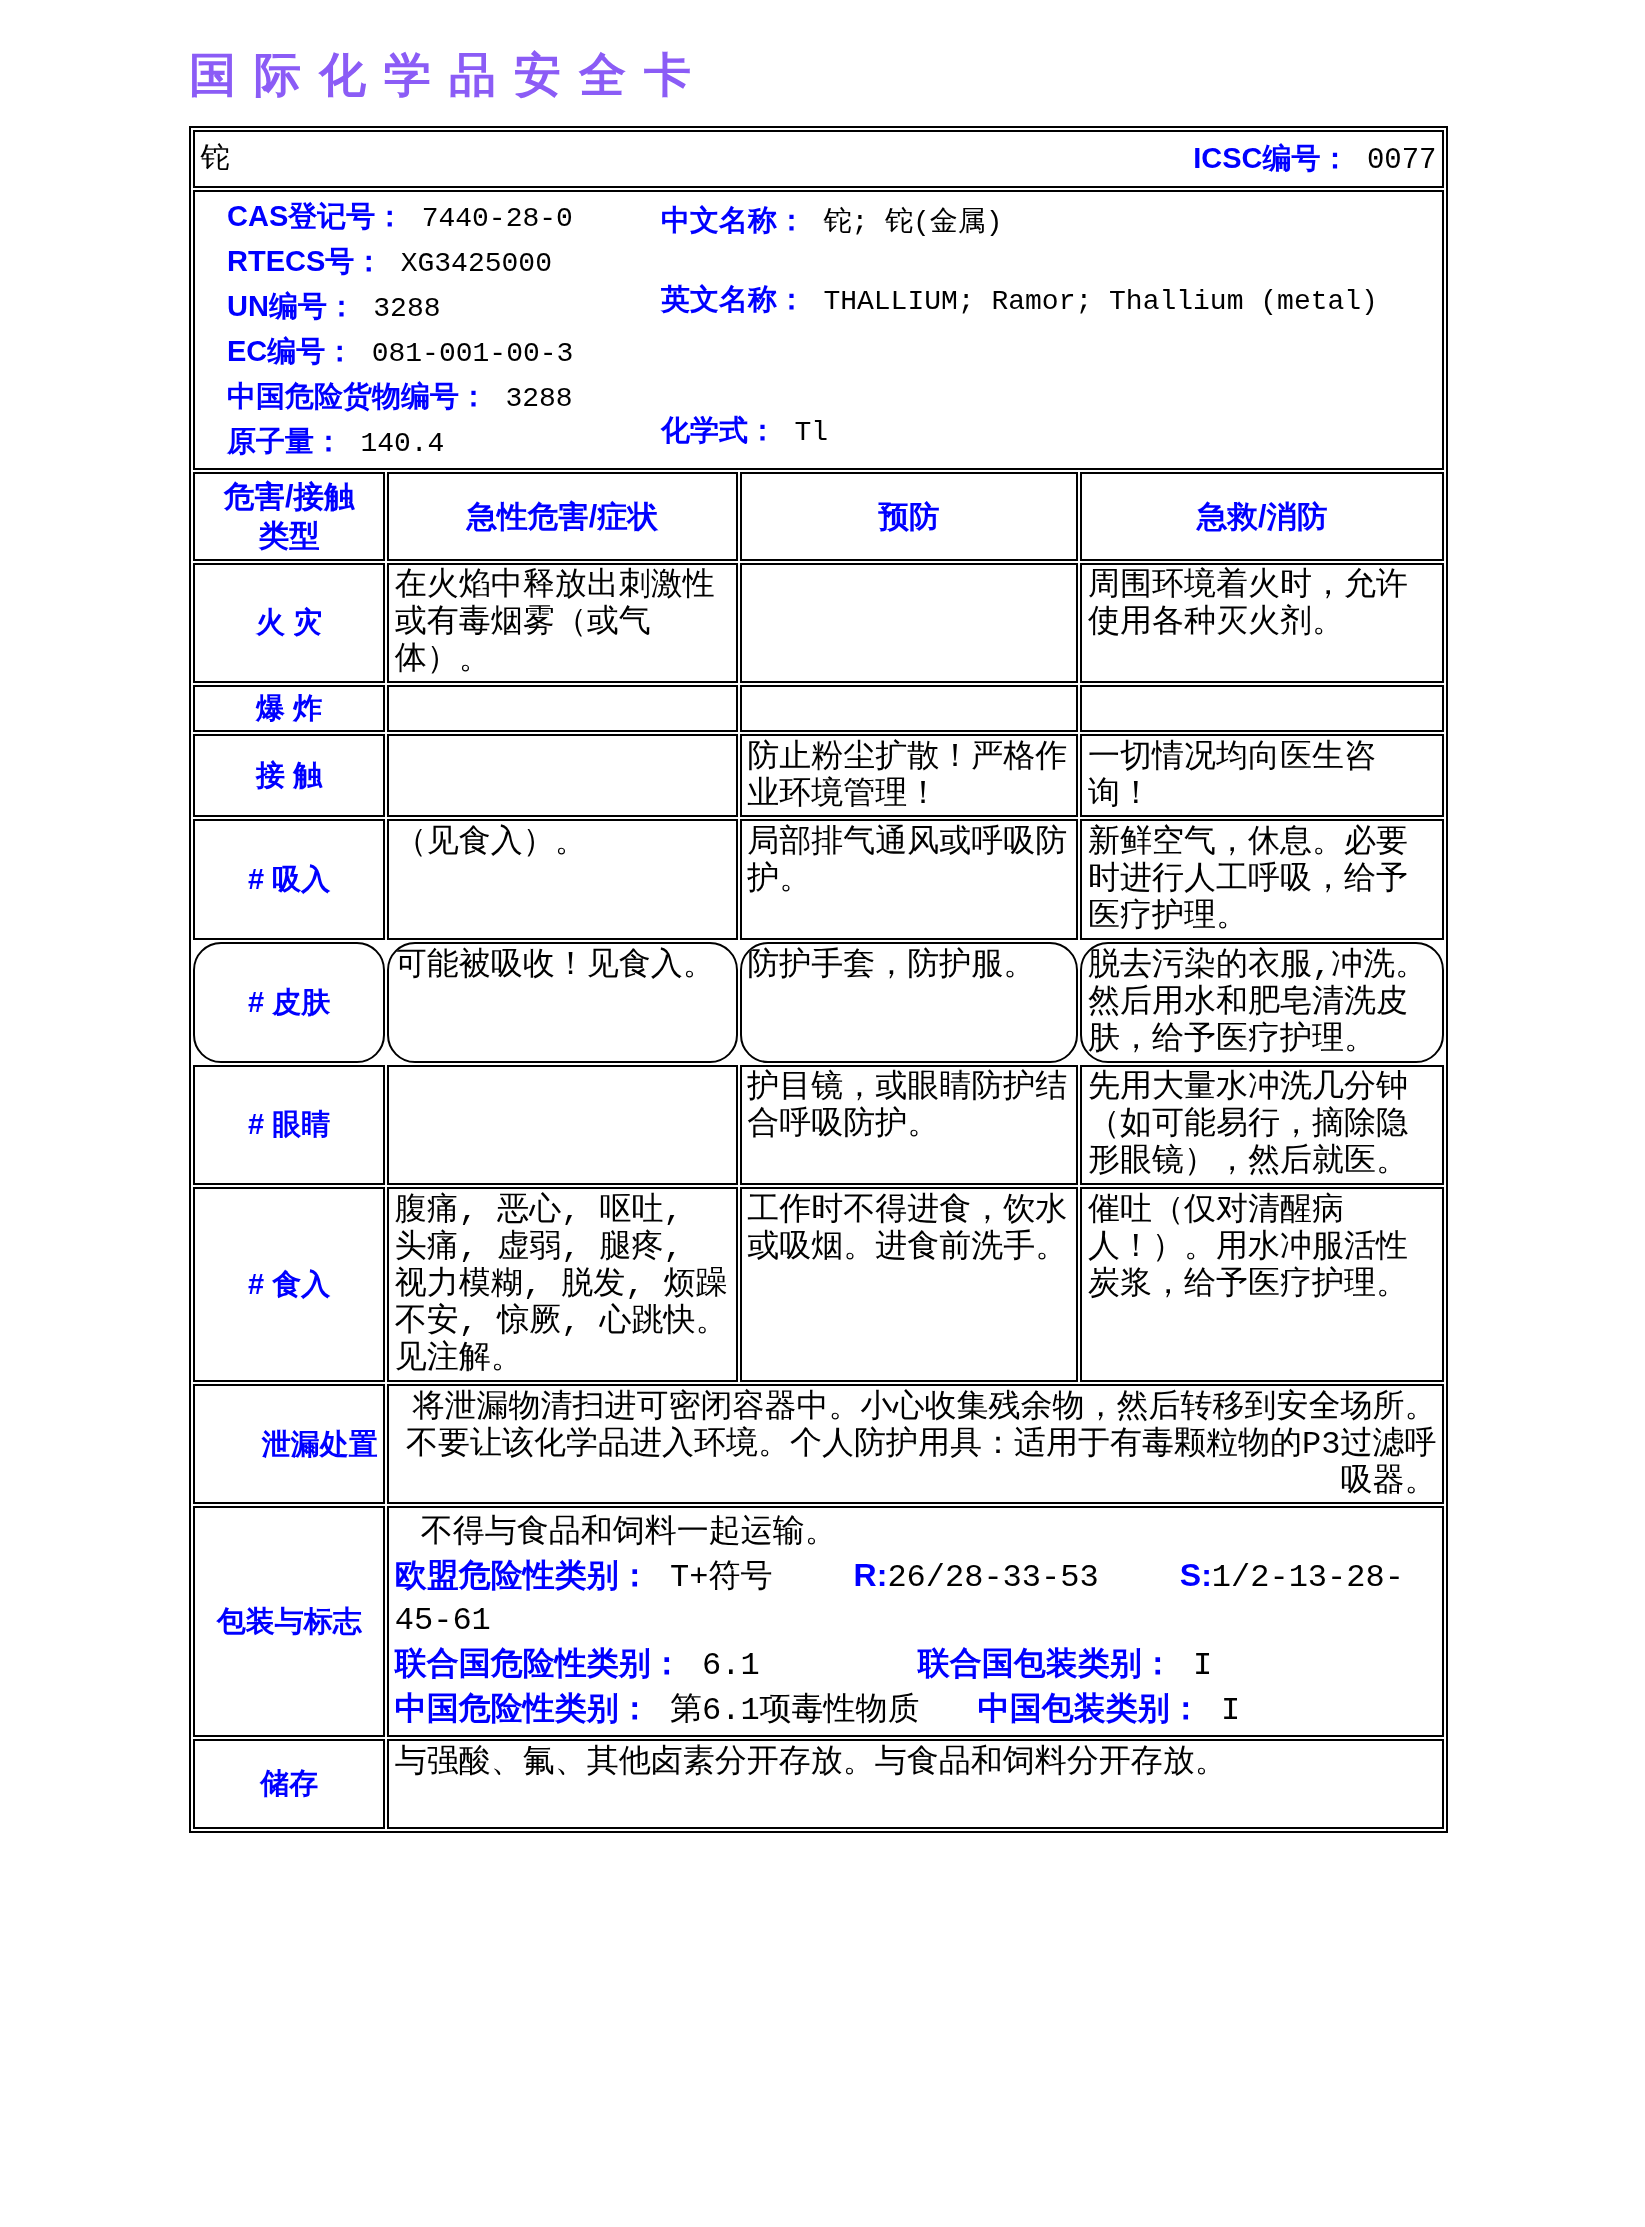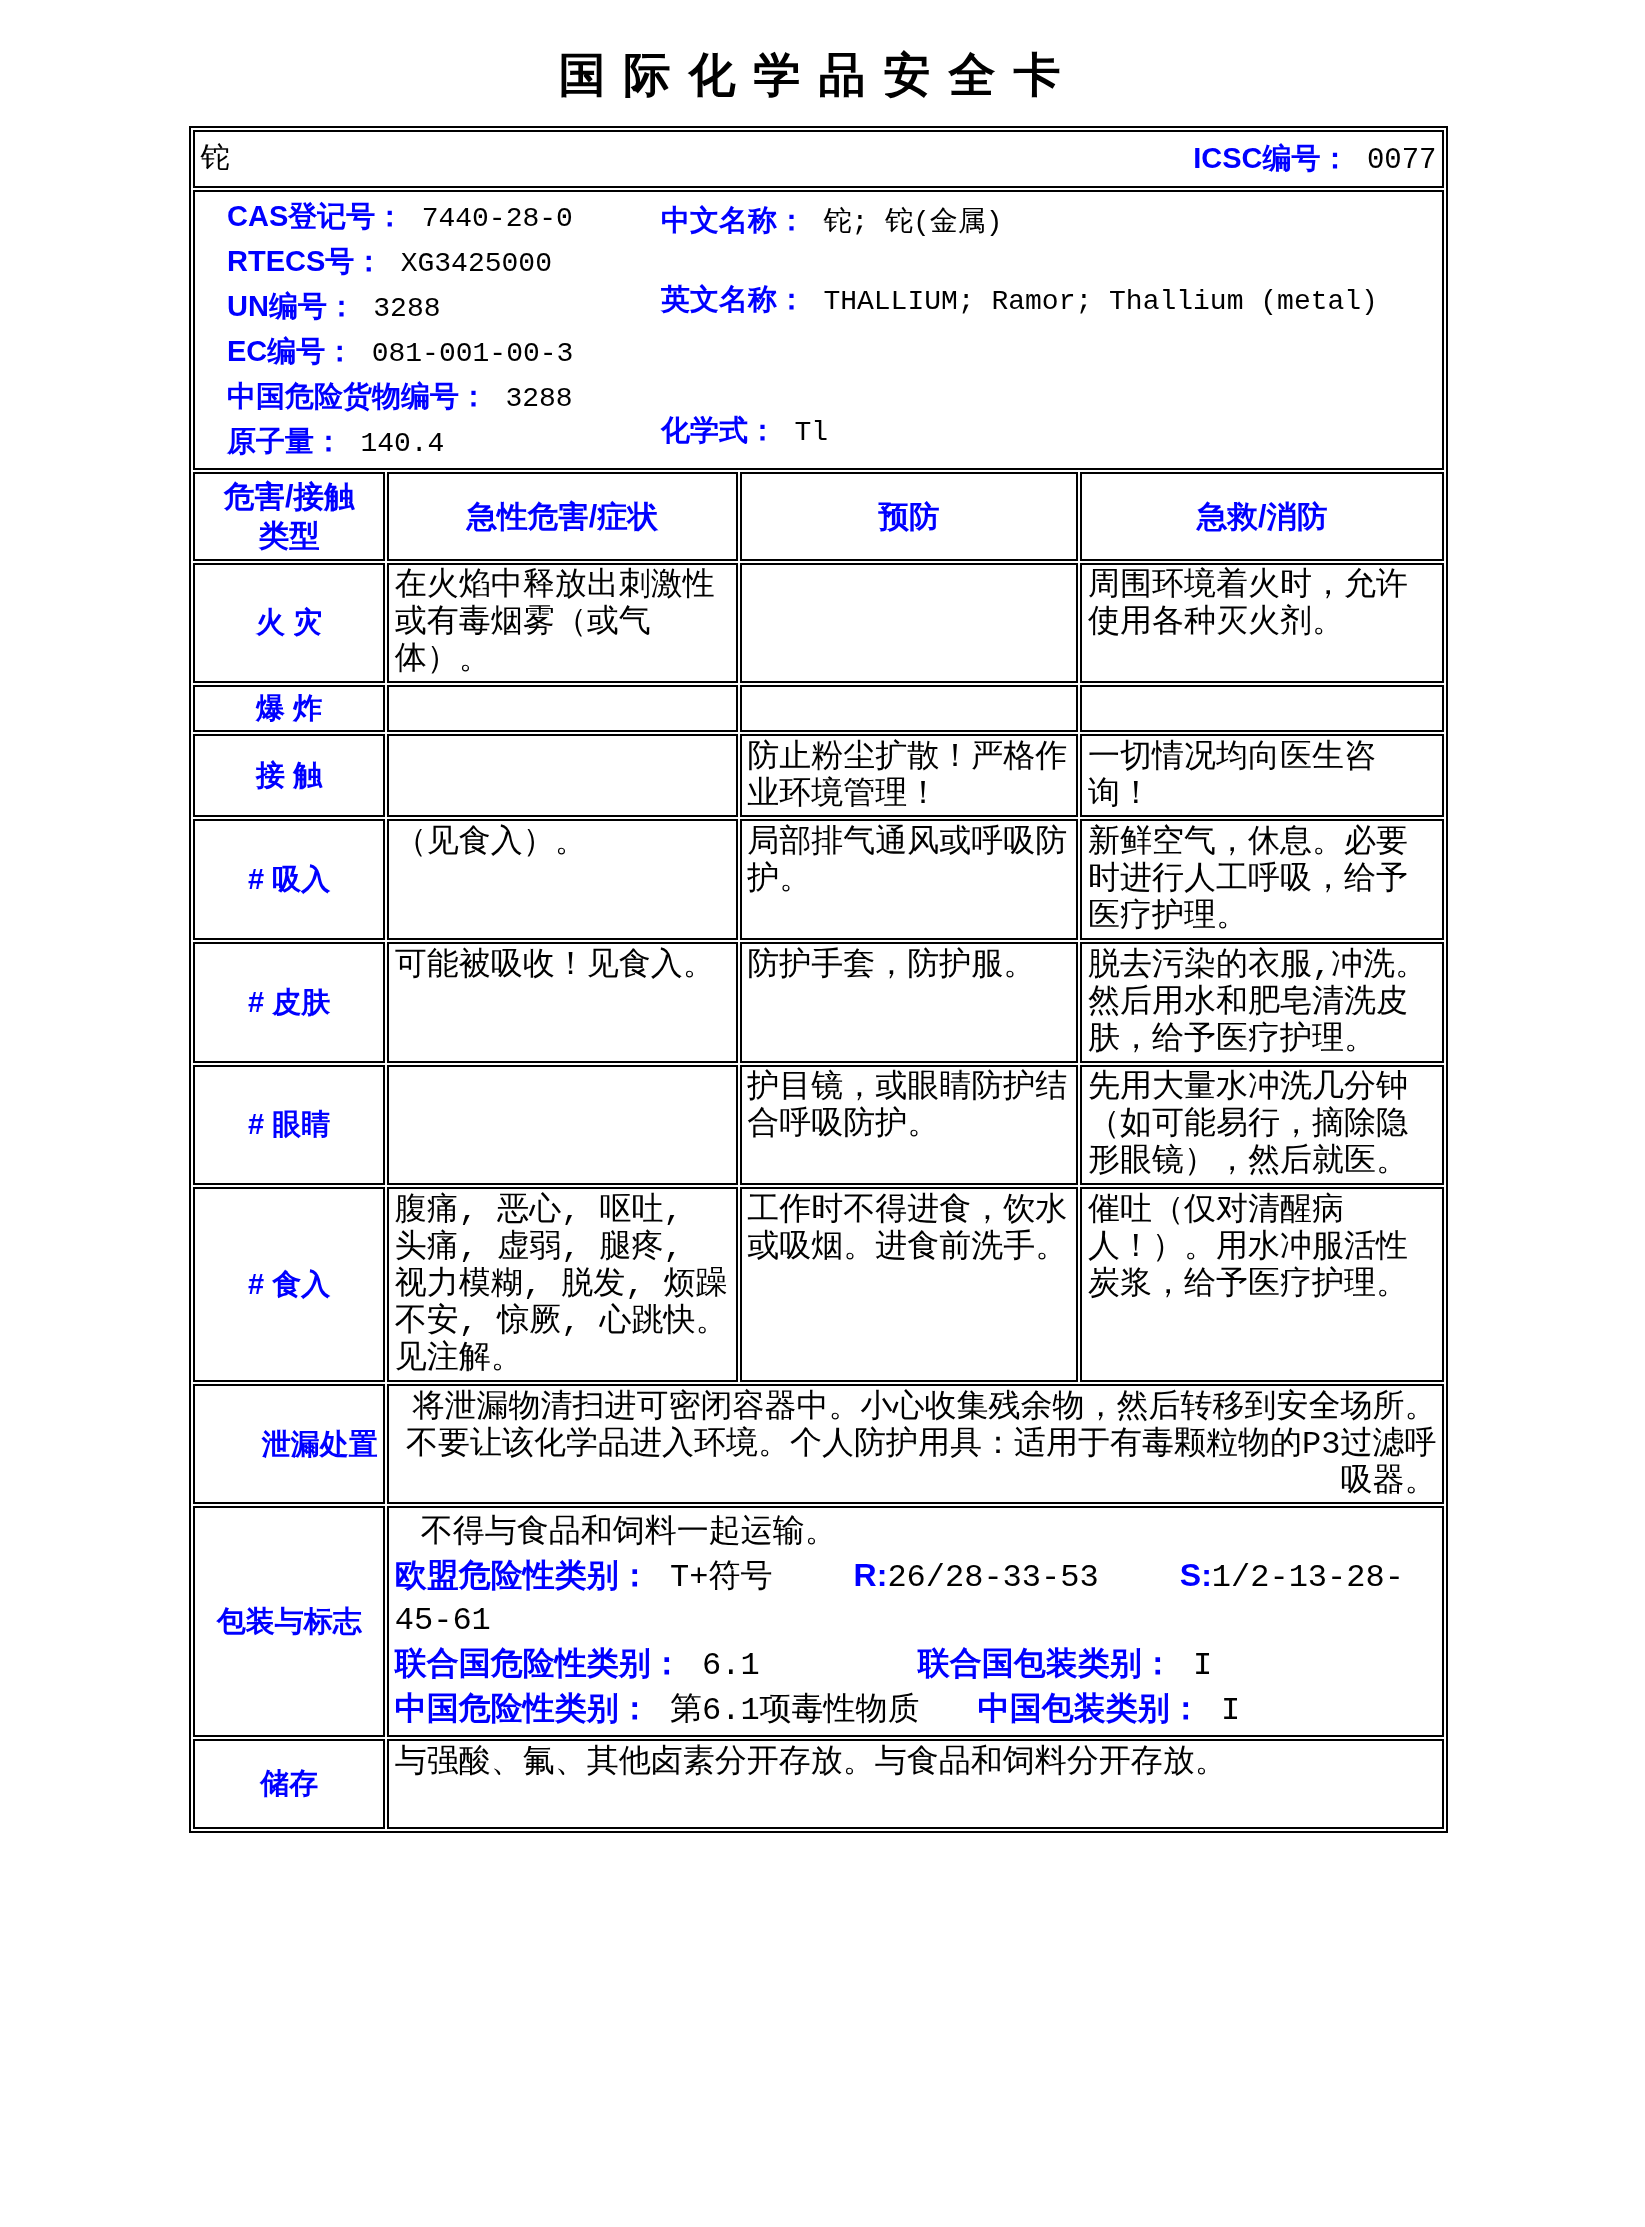--- a/index.html
+++ b/index.html
@@ -6,24 +6,23 @@
   body {
     width:1646px; height:2227px;
     background:#ffffff;
     position:relative;
     font-family:"Liberation Mono","DejaVu Sans Mono",monospace;
     color:#000;
   }
   
   .title {
     position:absolute; left:189px; top:44px; width:1259px;
-    text-align:center;
     font-family:"Liberation Sans","DejaVu Sans",sans-serif;
     font-weight:bold; font-size:47px; letter-spacing:18px;
-    color:#000000; white-space:nowrap;
+    color:#8b5cf6; white-space:nowrap;
   }
   
   table.card {
     position:absolute; left:189px; top:126px;
     width:1259px;
     border-collapse:separate; border-spacing:2.1px;
     border:2.8px solid #000;
     table-layout:fixed;
   }
   td {
@@ -54,21 +53,21 @@
   
   td.rowlab {
     text-align:center; vertical-align:middle;
     font-size:29px; white-space:pre;
   }
   
   tr.h-fire   td { height:117px; }
   tr.h-expl   td { height:36px;  }
   tr.h-touch  td { height:64px;  }
   tr.h-inhale td { height:119px;margin-left:7px; }
-  tr.h-skin   td { height:110px; }
+  tr.h-skin   td { height:110px;border-radius:28px; }
   tr.h-eye    td { height:100px; }
   tr.h-ingest td { height:161px; }
   tr.h-spill  td { height:110px;text-align:right; }
   tr.h-pack   td { height:186px; }
   tr.h-emerg  td { height:74px; }
   tr.h-store  td { height:90px; }
   
   .packline { line-height:43px; }
   .indent1 { padding-left:26px; }
   .gap-sm { margin-left:39px; }

